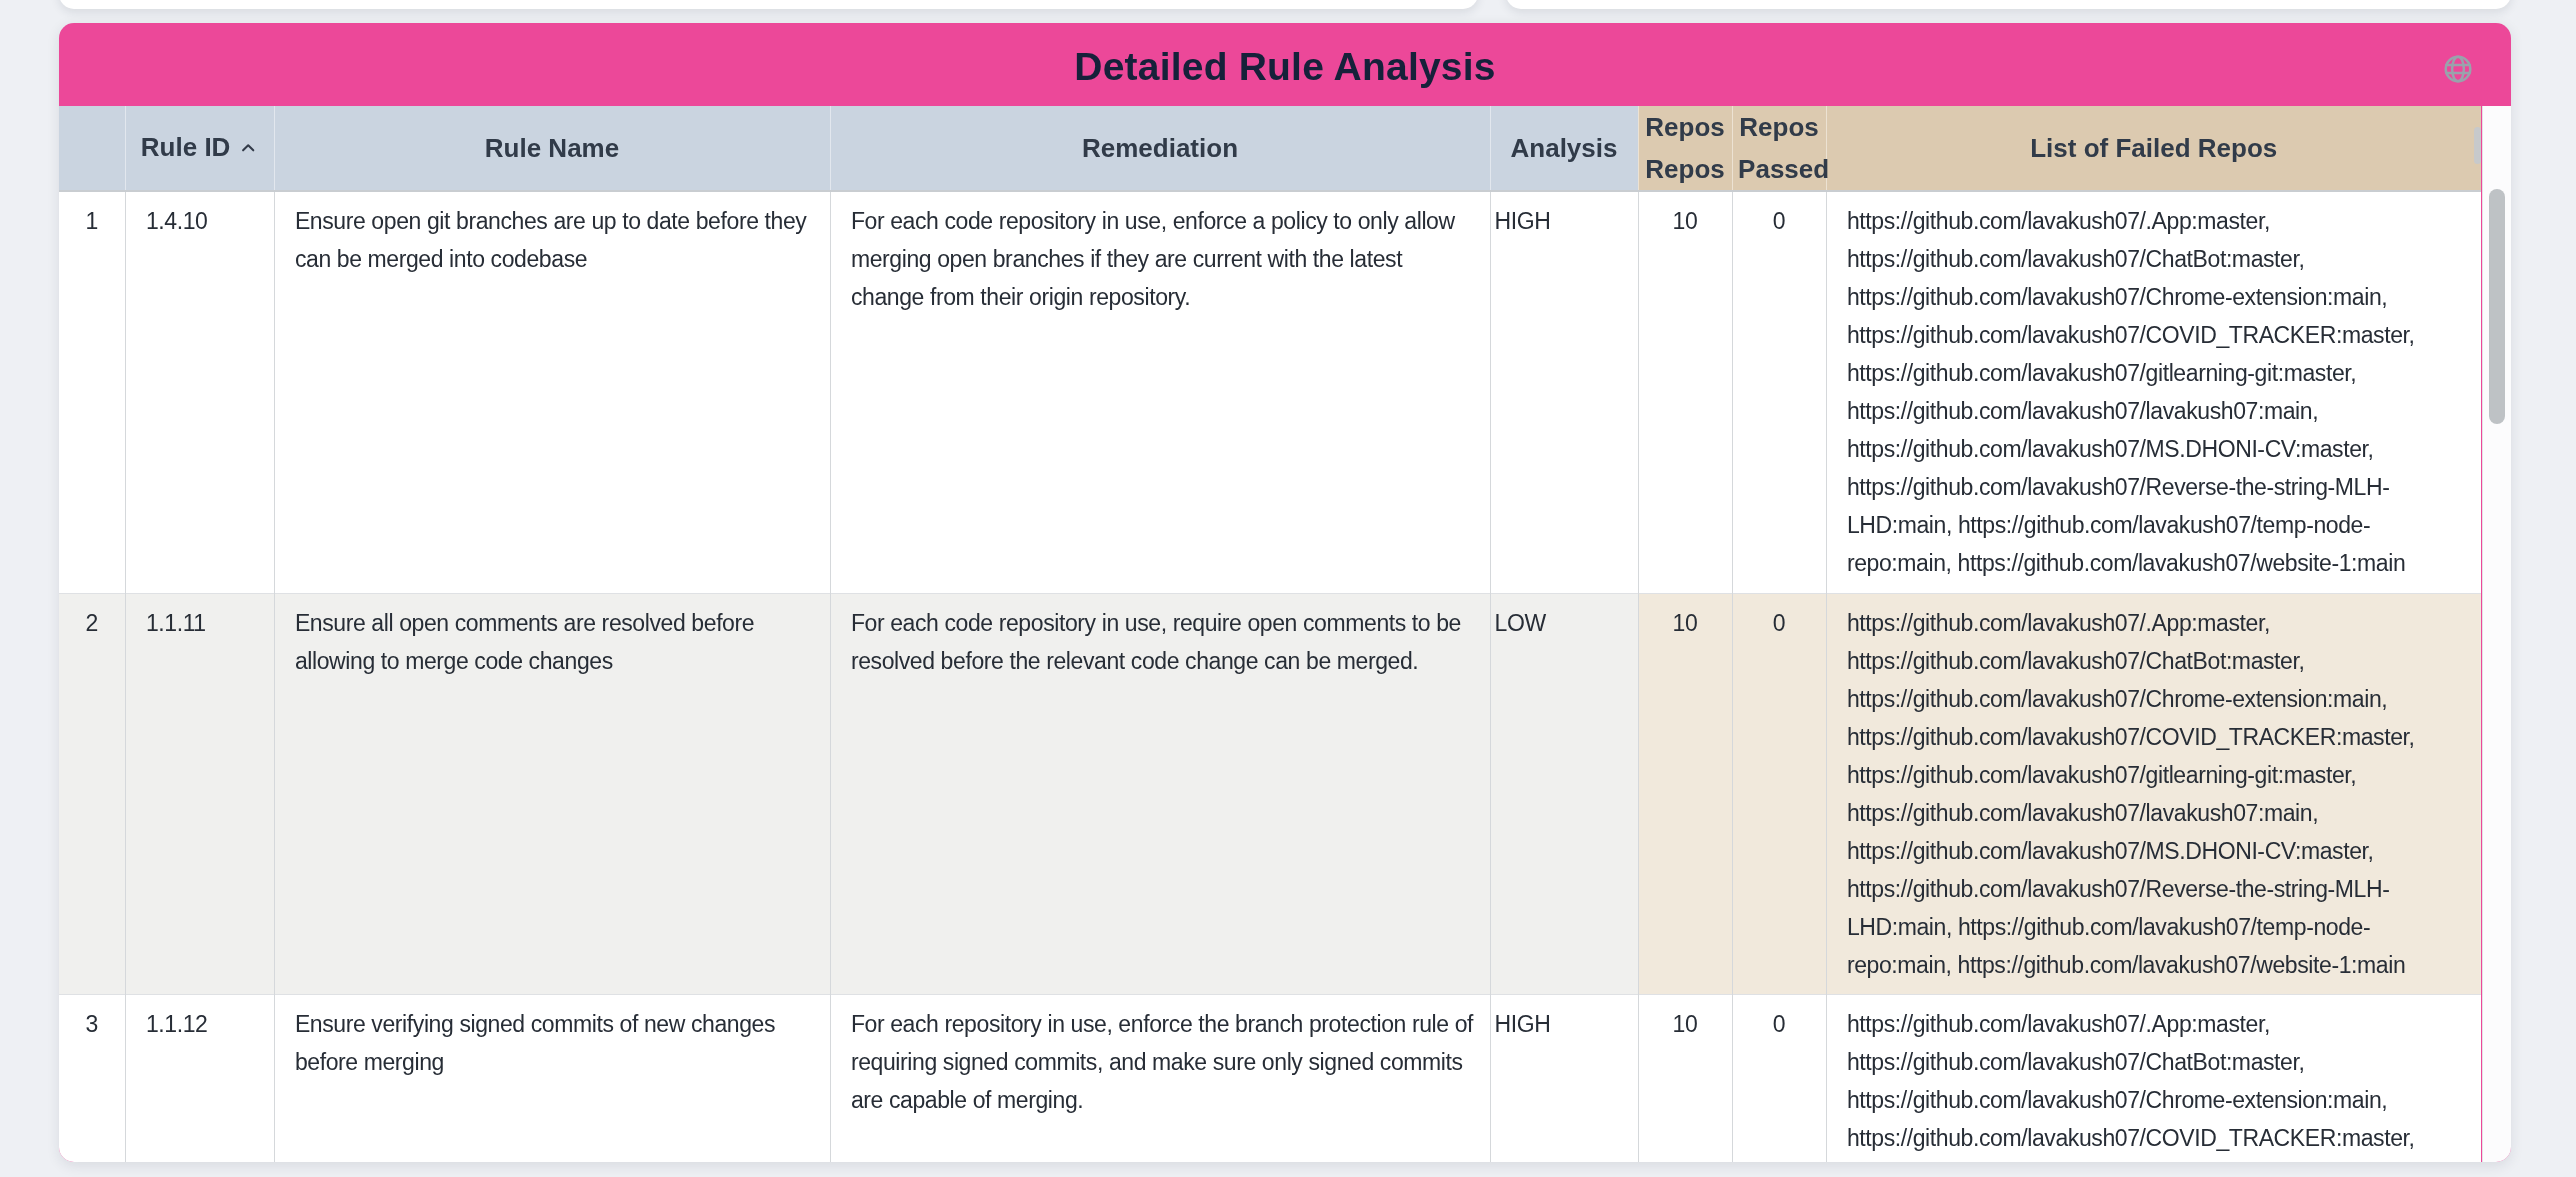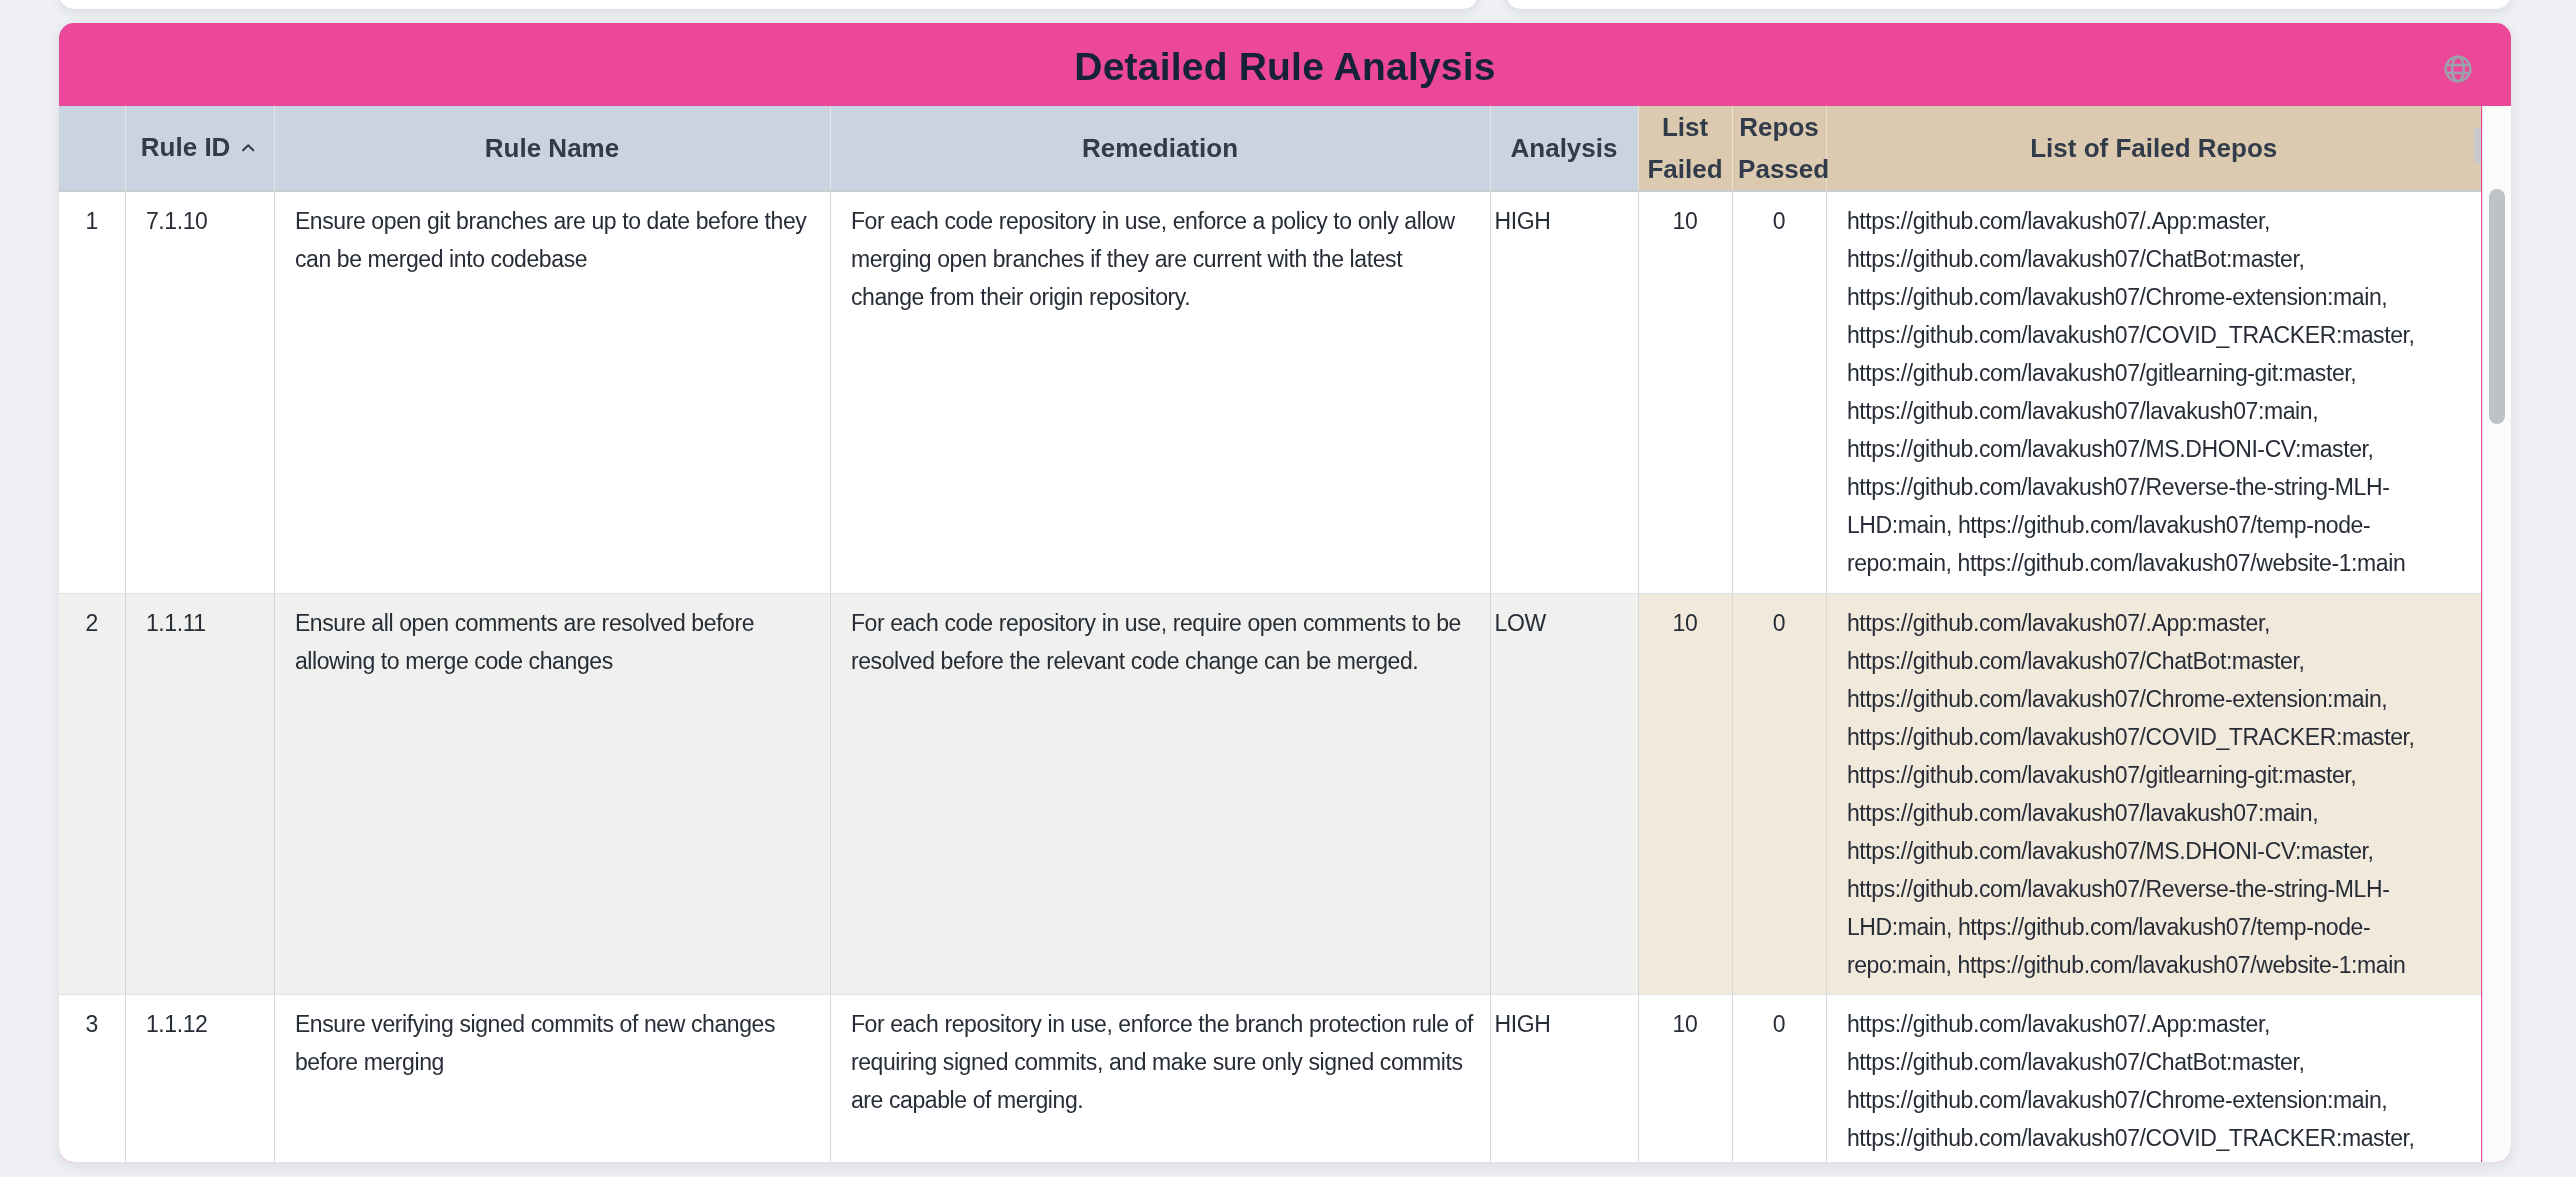--- a/index.html
+++ b/index.html
@@ -110,29 +110,29 @@
         <tr>
           <th class="g1"></th>
           <th class="g1">
             <span>Rule ID</span><span class="sort-icon"><svg width="20.4" height="20.4" viewBox="0 0 24 24" fill="none" stroke="#333b49" stroke-width="2.4" stroke-linecap="round" stroke-linejoin="round">
                   <path d="M6 14.5 L12 8.5 L18 14.5"></path>
                 </svg></span>
           </th>
           <th class="g1">Rule Name</th>
           <th class="g1">Remediation</th>
           <th class="g1">Analysis</th>
-          <th class="g2">List Failed</th>
+          <th class="g2">Repos Repos</th>
           <th class="g2">Repos Passed</th>
           <th class="g2">List of Failed Repos</th>
         </tr>
       </thead>
       <tbody>
         <tr class="r1">
           <td class="num">1</td>
-          <td>7.1.10</td>
+          <td>1.4.10</td>
           <td>Ensure open git branches are up to date before they can be merged into codebase</td>
           <td>For each code repository in use, enforce a policy to only allow merging open branches if they are current with the latest change from their origin repository.</td>
           <td class="sev">HIGH</td>
           <td class="num">10</td>
           <td class="num">0</td>
           <td class="list">https://github.com/lavakush07/.App:master,
 https://github.com/lavakush07/ChatBot:master,
 https://github.com/lavakush07/Chrome-extension:main,
 https://github.com/lavakush07/COVID_TRACKER:master,
 https://github.com/lavakush07/gitlearning-git:master,

